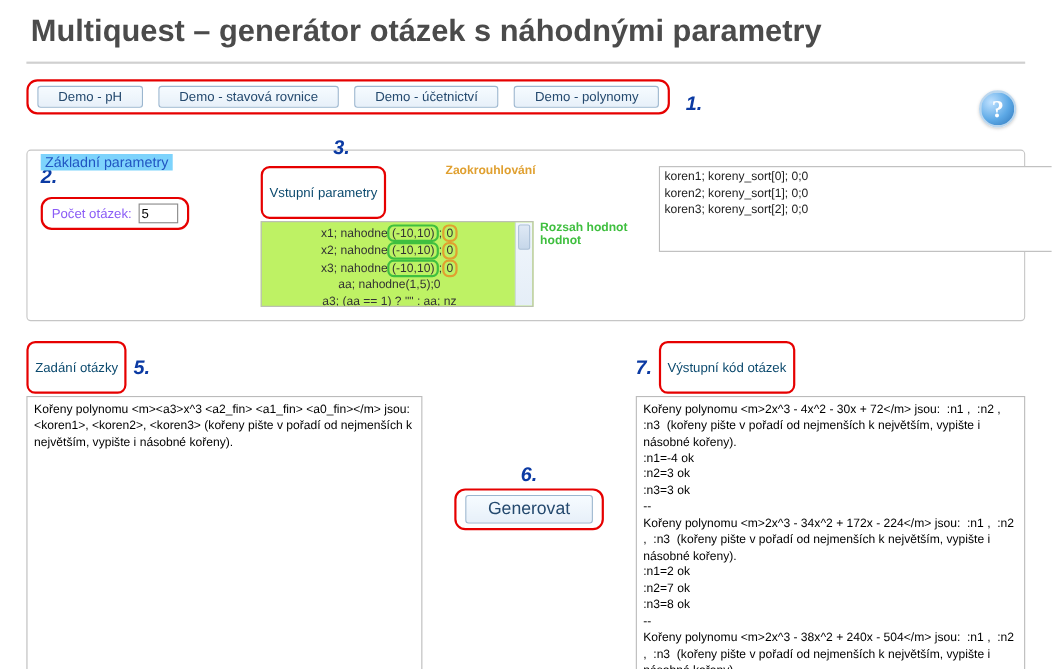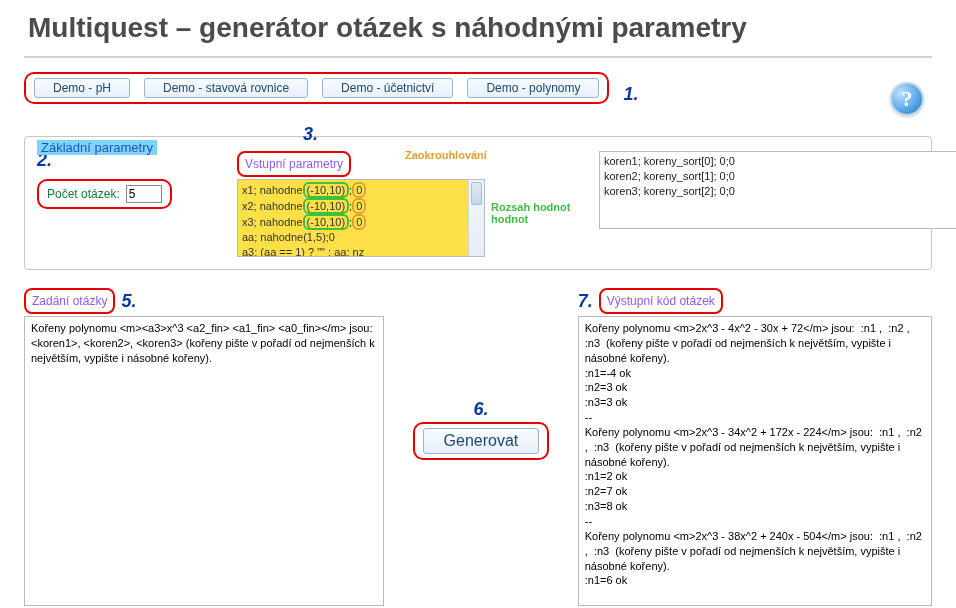--- a/index.html
+++ b/index.html
@@ -104,62 +104,63 @@
 
   .count-box {
     border: 2px solid #e60000;
     border-radius: 10px;
     padding: 4px 8px;
     display: inline-flex;
     align-items: center;
     gap: 6px;
     margin-top: 10px;
   }
-  .count-box label { color: #15803d; font-size: 12px; }
+  .count-box label { color: #8b5cf6; font-size: 12px; }
   .count-box input {
     width: 36px;
     font-family: inherit;
     font-size: 12px;
     border: 1px solid #888;
     padding: 0 2px;
     height: 18px;
   }
 
   .box-head {
     display: flex;
     align-items: center;
     gap: 6px;
     margin-bottom: 2px;
   }
   .red-chip {
     border: 2px solid #e60000;
     border-radius: 8px;
-    padding: 4px 6px;
-    color: #8b5cf6;
+    padding: 15px 6px;
+    color: #0c4a6e;
     font-size: 12px;
     background: #fff;
   }
   .textarea {
     width: 100%;
     font-family: Verdana, Arial, sans-serif;
     font-size: 11px;
     color: #222;
     border: 1px solid #bbb;
     padding: 2px 4px;
     resize: none;
     background: #fff;
     line-height: 1.35;
   }
   .textarea.ro { overflow-y: scroll; white-space: pre; }
 
   .scroll-frame {
     border: 1px solid #bbb;
     overflow: hidden;
     position: relative;
-    background: #fde047;
+    background: #bef264;
+    text-align: center;
   }
   .scroll-frame .sbar {
     position: absolute; right: 0; top: 0; bottom: 0; width: 16px;
     background: linear-gradient(#f1f6fc,#e5eef7);
     border-left: 1px solid #cfd9e3;
   }
   .scroll-frame .sbar .thumb {
     position:absolute; left:2px; right:2px; top:2px; height:30%;
     background: linear-gradient(#dfe9f5,#c6d7ea);
     border:1px solid #a8bed6; border-radius:2px;

